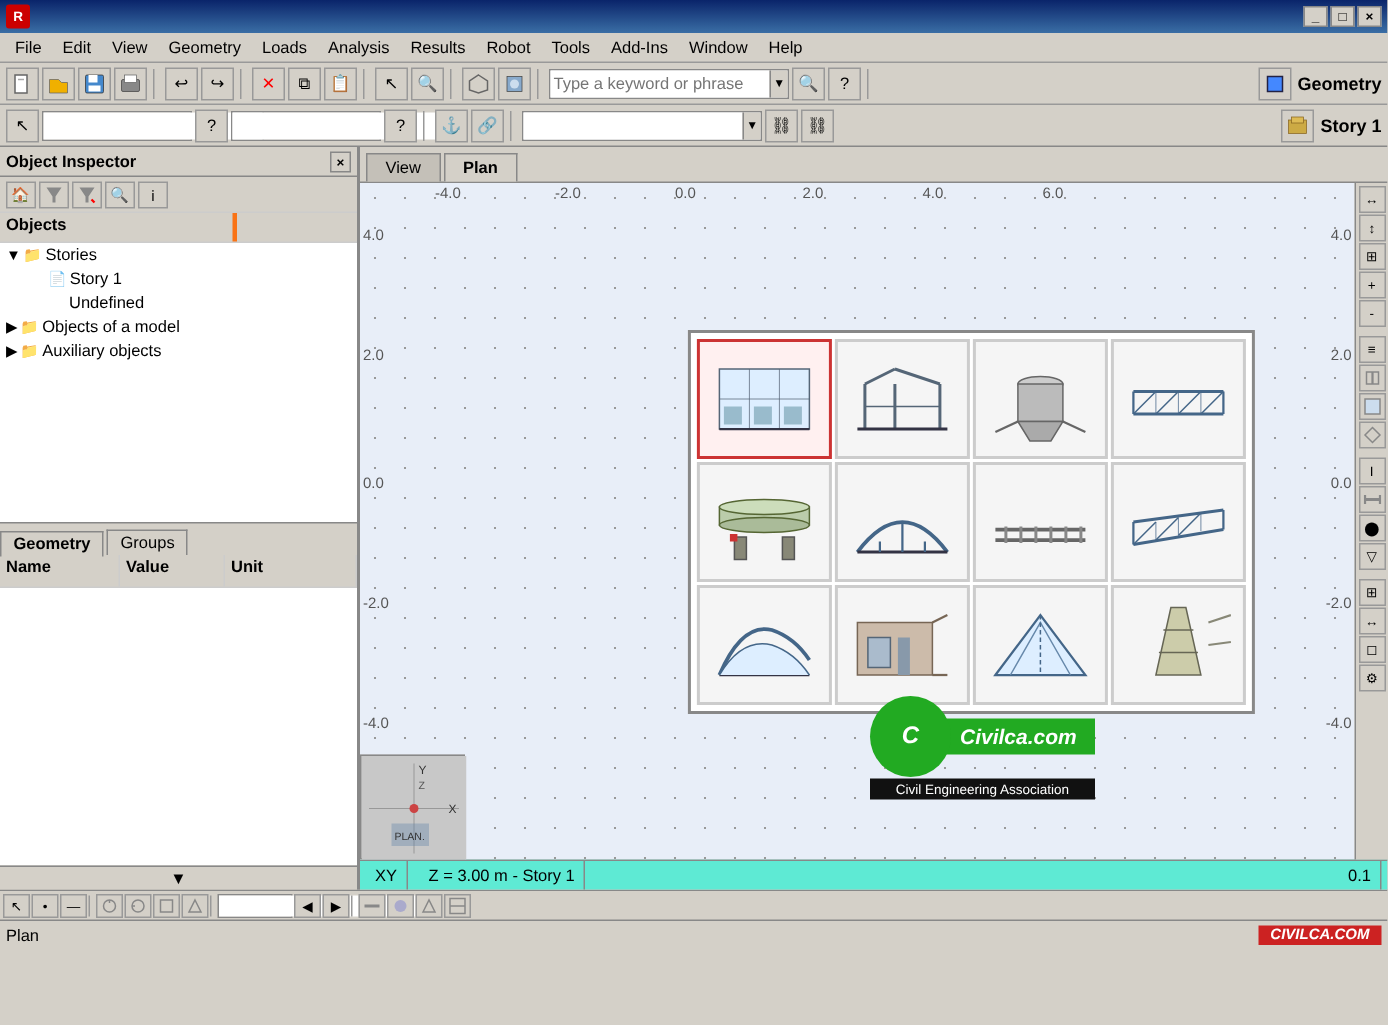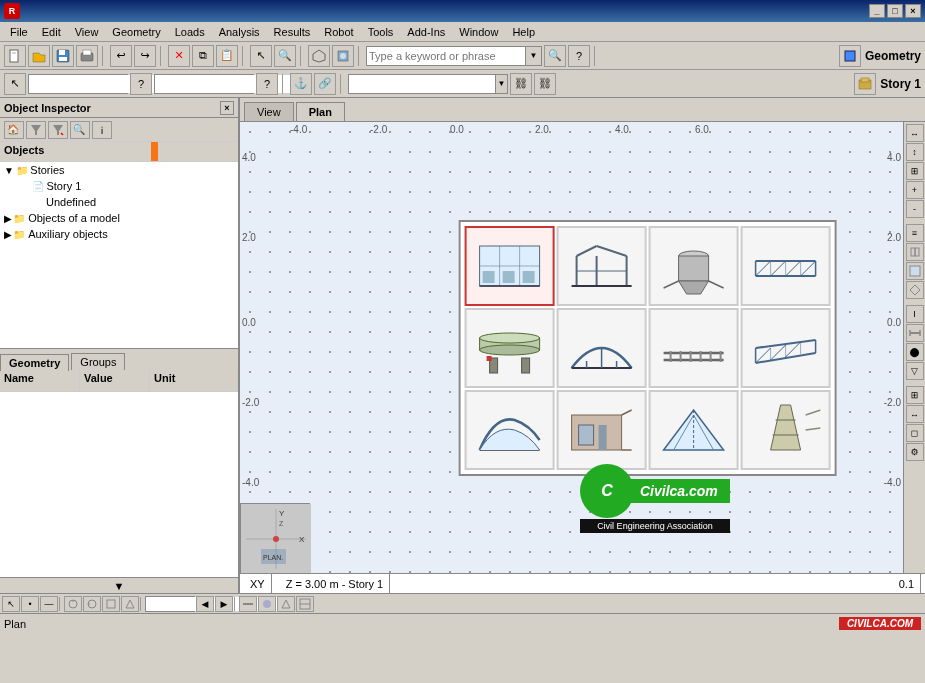--- a/index.html
+++ b/index.html
@@ -100,21 +100,21 @@
       display: flex; align-items: center; justify-content: center;
       cursor: pointer; font-size: 10px;
     }
     .objects-header {
       height: 20px;
       display: flex;
       border-bottom: 1px solid #ccc;
       font-size: 11px;
       font-weight: bold;
     }
-    .objects-col1 { flex: 1; padding: 2px 4px; border-right: 7px solid #f97316; }
+    .objects-col1 { flex: 1; padding: 2px 4px; border-right: 3px solid #f97316; }
     .objects-col2 { width: 80px; padding: 2px 4px; margin-top: 31px; }
 
     .tree-area {
       flex: 1;
       overflow-y: auto;
       font-size: 11px;
       background: white;
     }
     .tree-item {
       padding: 2px 4px;
@@ -240,21 +240,21 @@
       background: #f5f5f5;
     }
     .model-cell.selected { border: 2px solid #cc3333; background: #fff0f0; }
 
     
     .model-svg { width: 70px; height: 60px; }
 
     
     .status-bar {
       height: 20px;
-      background: #ffffff;
+      background: #5eead4;
       display: flex;
       align-items: center;
       padding: 0 4px;
       font-size: 11px;
       border-top: 1px solid #888;
       gap: 8px;
     }
     .status-item {
       padding: 0 6px;
       border-right: 1px solid #888;
@@ -455,21 +455,21 @@
       </svg>
   </div>
   <div class="tb-btn">
     <svg width="14" height="14" viewBox="0 0 14 14">
         <rect x="2" y="2" width="10" height="10" fill="#88aacc" stroke="#444" stroke-width="0.5"></rect>
         <circle cx="7" cy="7" r="3" fill="#ccddee"></circle>
       </svg>
   </div>
   <div class="tb-separator"></div>
 
-  <div class="combo-box" style="width:176px;align-items:flex-end;">
+  <div class="combo-box" style="width:160px;align-items:flex-end;">
     <input class="combo-input" placeholder="Type a keyword or phrase" style="">
     <div class="combo-arrow">▼</div>
   </div>
   <div class="tb-btn">🔍</div>
   <div class="tb-btn">?</div>
   <div class="tb-separator"></div>
 
   <div style="margin-left:auto; display:flex; align-items:center; gap:4px;">
     <div class="tb-btn">
       <svg width="14" height="14" viewBox="0 0 14 14">

